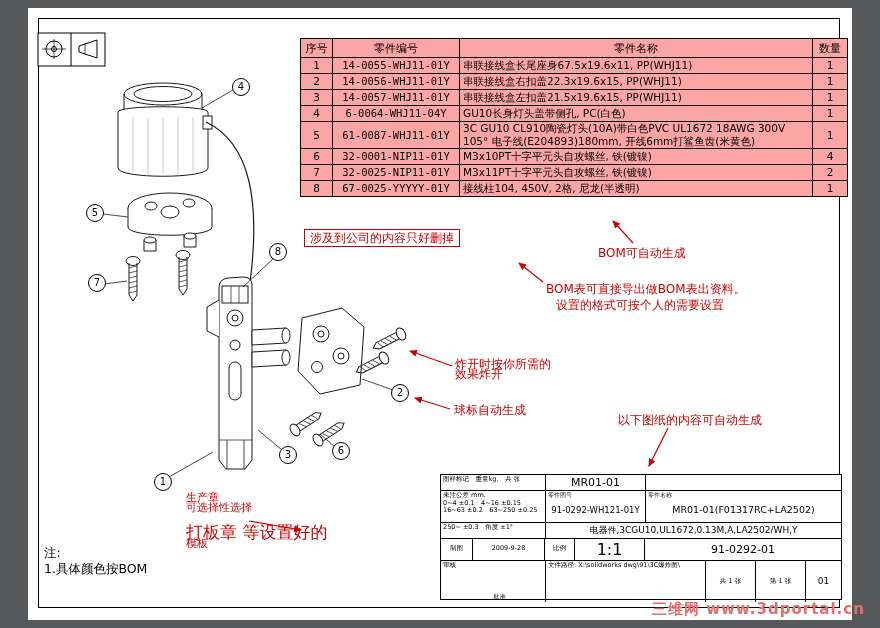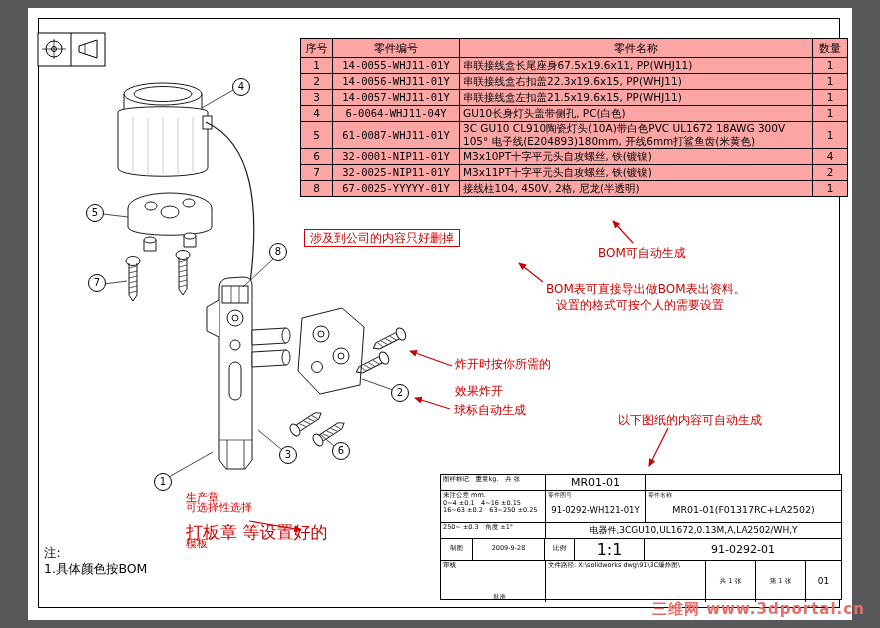--- a/index.html
+++ b/index.html
@@ -225,21 +225,21 @@
   <div class="balloon" style="left:86px;top:204px;">5</div>
   <div class="balloon" style="left:332px;top:442px;">6</div>
   <div class="balloon" style="left:88px;top:274px;">7</div>
   <div class="balloon" style="left:269px;top:243px;">8</div>
 
   <div class="abs red redbox" style="left:304px;top:229px;">涉及到公司的内容只好删掉</div>
   <div class="abs red" style="left:598px;top:246px;">BOM可自动生成</div>
   <div class="abs red" style="left:556px;top:298px;">设置的格式可按个人的需要设置</div>
   <div class="abs red" style="left:546px;top:282px;">BOM表可直接导出做BOM表出资料。</div>
   <div class="abs red" style="left:455px;top:357px;">炸开时按你所需的</div>
-  <div class="abs red" style="left:455px;top:384px;">效果炸开</div>
+  <div class="abs red" style="left:455px;top:367px;">效果炸开</div>
   <div class="abs red" style="left:454px;top:403px;">球标自动生成</div>
   <div class="abs red" style="left:618px;top:413px;">以下图纸的内容可自动生成</div>
   <div class="abs red" style="left:186px;top:501px;font-size:11px;">可选择性选择</div>
   <div class="abs red" style="left:186px;top:491px;font-size:11px;">生产章</div>
   <div class="abs red" style="left:186px;top:525px;font-size:17px;">打板章 等设置好的</div>
   <div class="abs red" style="left:186px;top:537px;font-size:11px;">模板</div>
 
 
   <div class="tb">
     <div class="tb-row" style="height:20px;">

